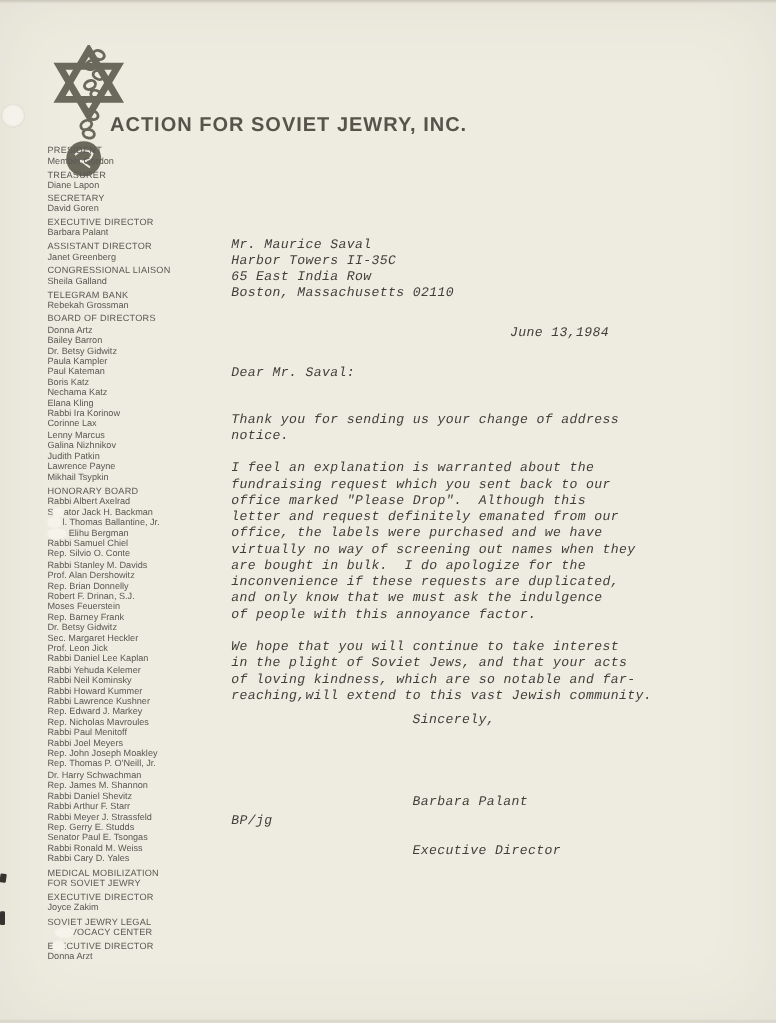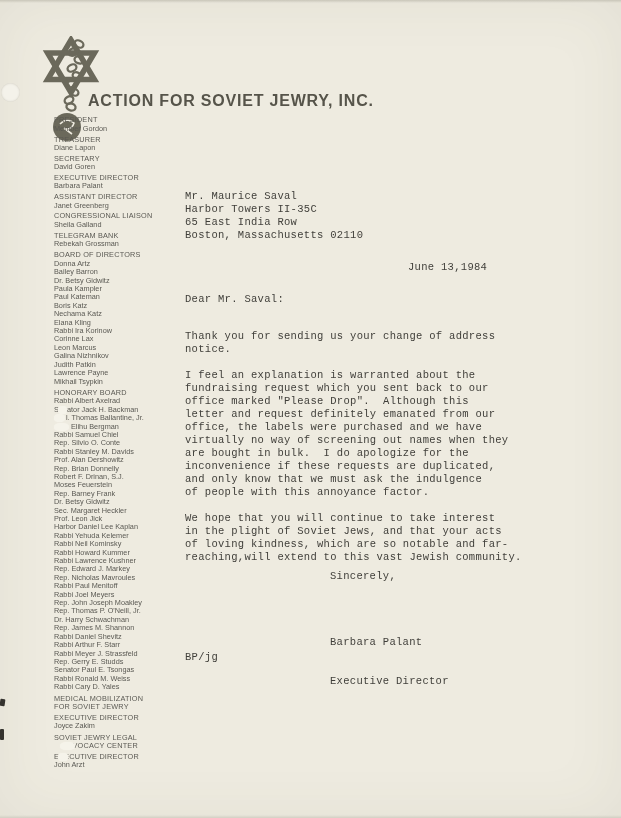--- a/index.html
+++ b/index.html
@@ -18,31 +18,31 @@
     border-radius:50%; background:#f4f2ea; box-shadow: inset 0 0 2px rgba(120,115,95,.35); }
 
   .logo { position:absolute; left:38px; top:36px; }
   .org-name {
     position:absolute; left:88px; top:92px;
     font-size:16px; font-weight:bold; letter-spacing:0.8px;
     color:#56544a;
   }
 
   .sidebar { position:absolute; left:38px; top:114px; width:150px;
-    font-size:7.3px; line-height:8.4px; color:#5a5953;margin-left:16px; }
+    font-size:7.3px; line-height:8.4px; color:#5a5953; }
   .sidebar .ln { position:relative; white-space:pre; }
   .sidebar .k-role { margin-top:2.4px; letter-spacing:0.2px; }
   .sidebar .k-heading { margin-top:3px; letter-spacing:0.2px; }
   .sidebar .k-heading-cont { margin-top:0; letter-spacing:0.2px; }
   .sidebar .wo { position:absolute; top:0; height:8px; background:#f5f3ea;
     border-radius:45%; box-shadow:0 0 1px #f5f3ea; }
 
   .typed { font-family:"Liberation Mono","DejaVu Sans Mono", monospace;
     color:#403f3a; font-size:10.5px; line-height:13px; letter-spacing:0.3px;
-    white-space:pre; }
+    white-space:pre;font-style:italic; }
   .recipient { position:absolute; left:185px; top:190px; }
   .date      { position:absolute; left:408px; top:261px; }
   .salutation{ position:absolute; left:185px; top:293px; }
   .body-text { position:absolute; left:185px; top:319px;margin-top:11px; }
   .closing   { position:absolute; left:330px; top:570px; }
   .signature { position:absolute; left:330px; top:610px; }
   .initials  { position:absolute; left:185px; top:651px; }
 
   .footer { position:absolute; left:38px; top:791px; width:580px;
     font-size:9px; letter-spacing:0.1px; color:#4e4c45; white-space:pre; }
@@ -100,42 +100,42 @@
       <div class="ln k-member">Donna Artz</div>
       <div class="ln k-member">Bailey Barron</div>
       <div class="ln k-member">Dr. Betsy Gidwitz</div>
       <div class="ln k-member">Paula Kampler</div>
       <div class="ln k-member">Paul Kateman</div>
       <div class="ln k-member">Boris Katz</div>
       <div class="ln k-member">Nechama Katz</div>
       <div class="ln k-member">Elana Kling</div>
       <div class="ln k-member">Rabbi Ira Korinow</div>
       <div class="ln k-member">Corinne Lax</div>
-      <div class="ln k-member">Leon Marcus</div>
+      <div class="ln k-member">Lenny Marcus</div>
       <div class="ln k-member">Galina Nizhnikov</div>
       <div class="ln k-member">Judith Patkin</div>
       <div class="ln k-member">Lawrence Payne</div>
       <div class="ln k-member">Mikhail Tsypkin</div>
       <div class="ln k-heading">HONORARY BOARD</div>
       <div class="ln k-member">Rabbi Albert Axelrad</div>
       <div class="ln k-member">Senator Jack H. Backman<span class="wo" style="left: 4px; width: 9px;"></span></div>
       <div class="ln k-member" style="padding-left: 12px;">l. Thomas Ballantine, Jr.<span class="wo" style="left: 0px; width: 11px;"></span></div>
       <div class="ln k-member" style="padding-left: 17px;">Elihu Bergman<span class="wo" style="left: 0px; width: 15px;"></span></div>
       <div class="ln k-member">Rabbi Samuel Chiel</div>
       <div class="ln k-member">Rep. Silvio O. Conte</div>
       <div class="ln k-member">Rabbi Stanley M. Davids</div>
       <div class="ln k-member">Prof. Alan Dershowitz</div>
       <div class="ln k-member">Rep. Brian Donnelly</div>
       <div class="ln k-member">Robert F. Drinan, S.J.</div>
       <div class="ln k-member">Moses Feuerstein</div>
       <div class="ln k-member">Rep. Barney Frank</div>
       <div class="ln k-member">Dr. Betsy Gidwitz</div>
       <div class="ln k-member">Sec. Margaret Heckler</div>
       <div class="ln k-member">Prof. Leon Jick</div>
-      <div class="ln k-member">Harbor Daniel Lee Kaplan</div>
+      <div class="ln k-member">Rabbi Daniel Lee Kaplan</div>
       <div class="ln k-member">Rabbi Yehuda Kelemer</div>
       <div class="ln k-member">Rabbi Neil Kominsky</div>
       <div class="ln k-member">Rabbi Howard Kummer</div>
       <div class="ln k-member">Rabbi Lawrence Kushner</div>
       <div class="ln k-member">Rep. Edward J. Markey</div>
       <div class="ln k-member">Rep. Nicholas Mavroules</div>
       <div class="ln k-member">Rabbi Paul Menitoff</div>
       <div class="ln k-member">Rabbi Joel Meyers</div>
       <div class="ln k-member">Rep. John Joseph Moakley</div>
       <div class="ln k-member">Rep. Thomas P. O'Neill, Jr.</div>
@@ -148,21 +148,21 @@
       <div class="ln k-member">Senator Paul E. Tsongas</div>
       <div class="ln k-member">Rabbi Ronald M. Weiss</div>
       <div class="ln k-member">Rabbi Cary D. Yales</div>
       <div class="ln k-heading">MEDICAL MOBILIZATION</div>
       <div class="ln k-heading-cont">FOR SOVIET JEWRY</div>
       <div class="ln k-role">EXECUTIVE DIRECTOR</div>
       <div class="ln k-name">Joyce Zakim</div>
       <div class="ln k-heading">SOVIET JEWRY LEGAL</div>
       <div class="ln k-heading-cont" style="padding-left: 8px;">ADVOCACY CENTER<span class="wo" style="left: 6px; width: 15px;"></span></div>
       <div class="ln k-role">EXECUTIVE DIRECTOR<span class="wo" style="left: 4px; width: 10px;"></span></div>
-      <div class="ln k-name">John Arzt</div>
+      <div class="ln k-name">Donna Arzt</div>
     </div>
 
   <div class="typed recipient" id="recipient">Mr. Maurice Saval
 Harbor Towers II-35C
 65 East India Row
 Boston, Massachusetts 02110</div>
   <div class="typed date">June 13,1984</div>
   <div class="typed salutation">Dear Mr. Saval:</div>
   <div class="typed body-text" id="body-text">Thank you for sending us your change of address
 notice.

